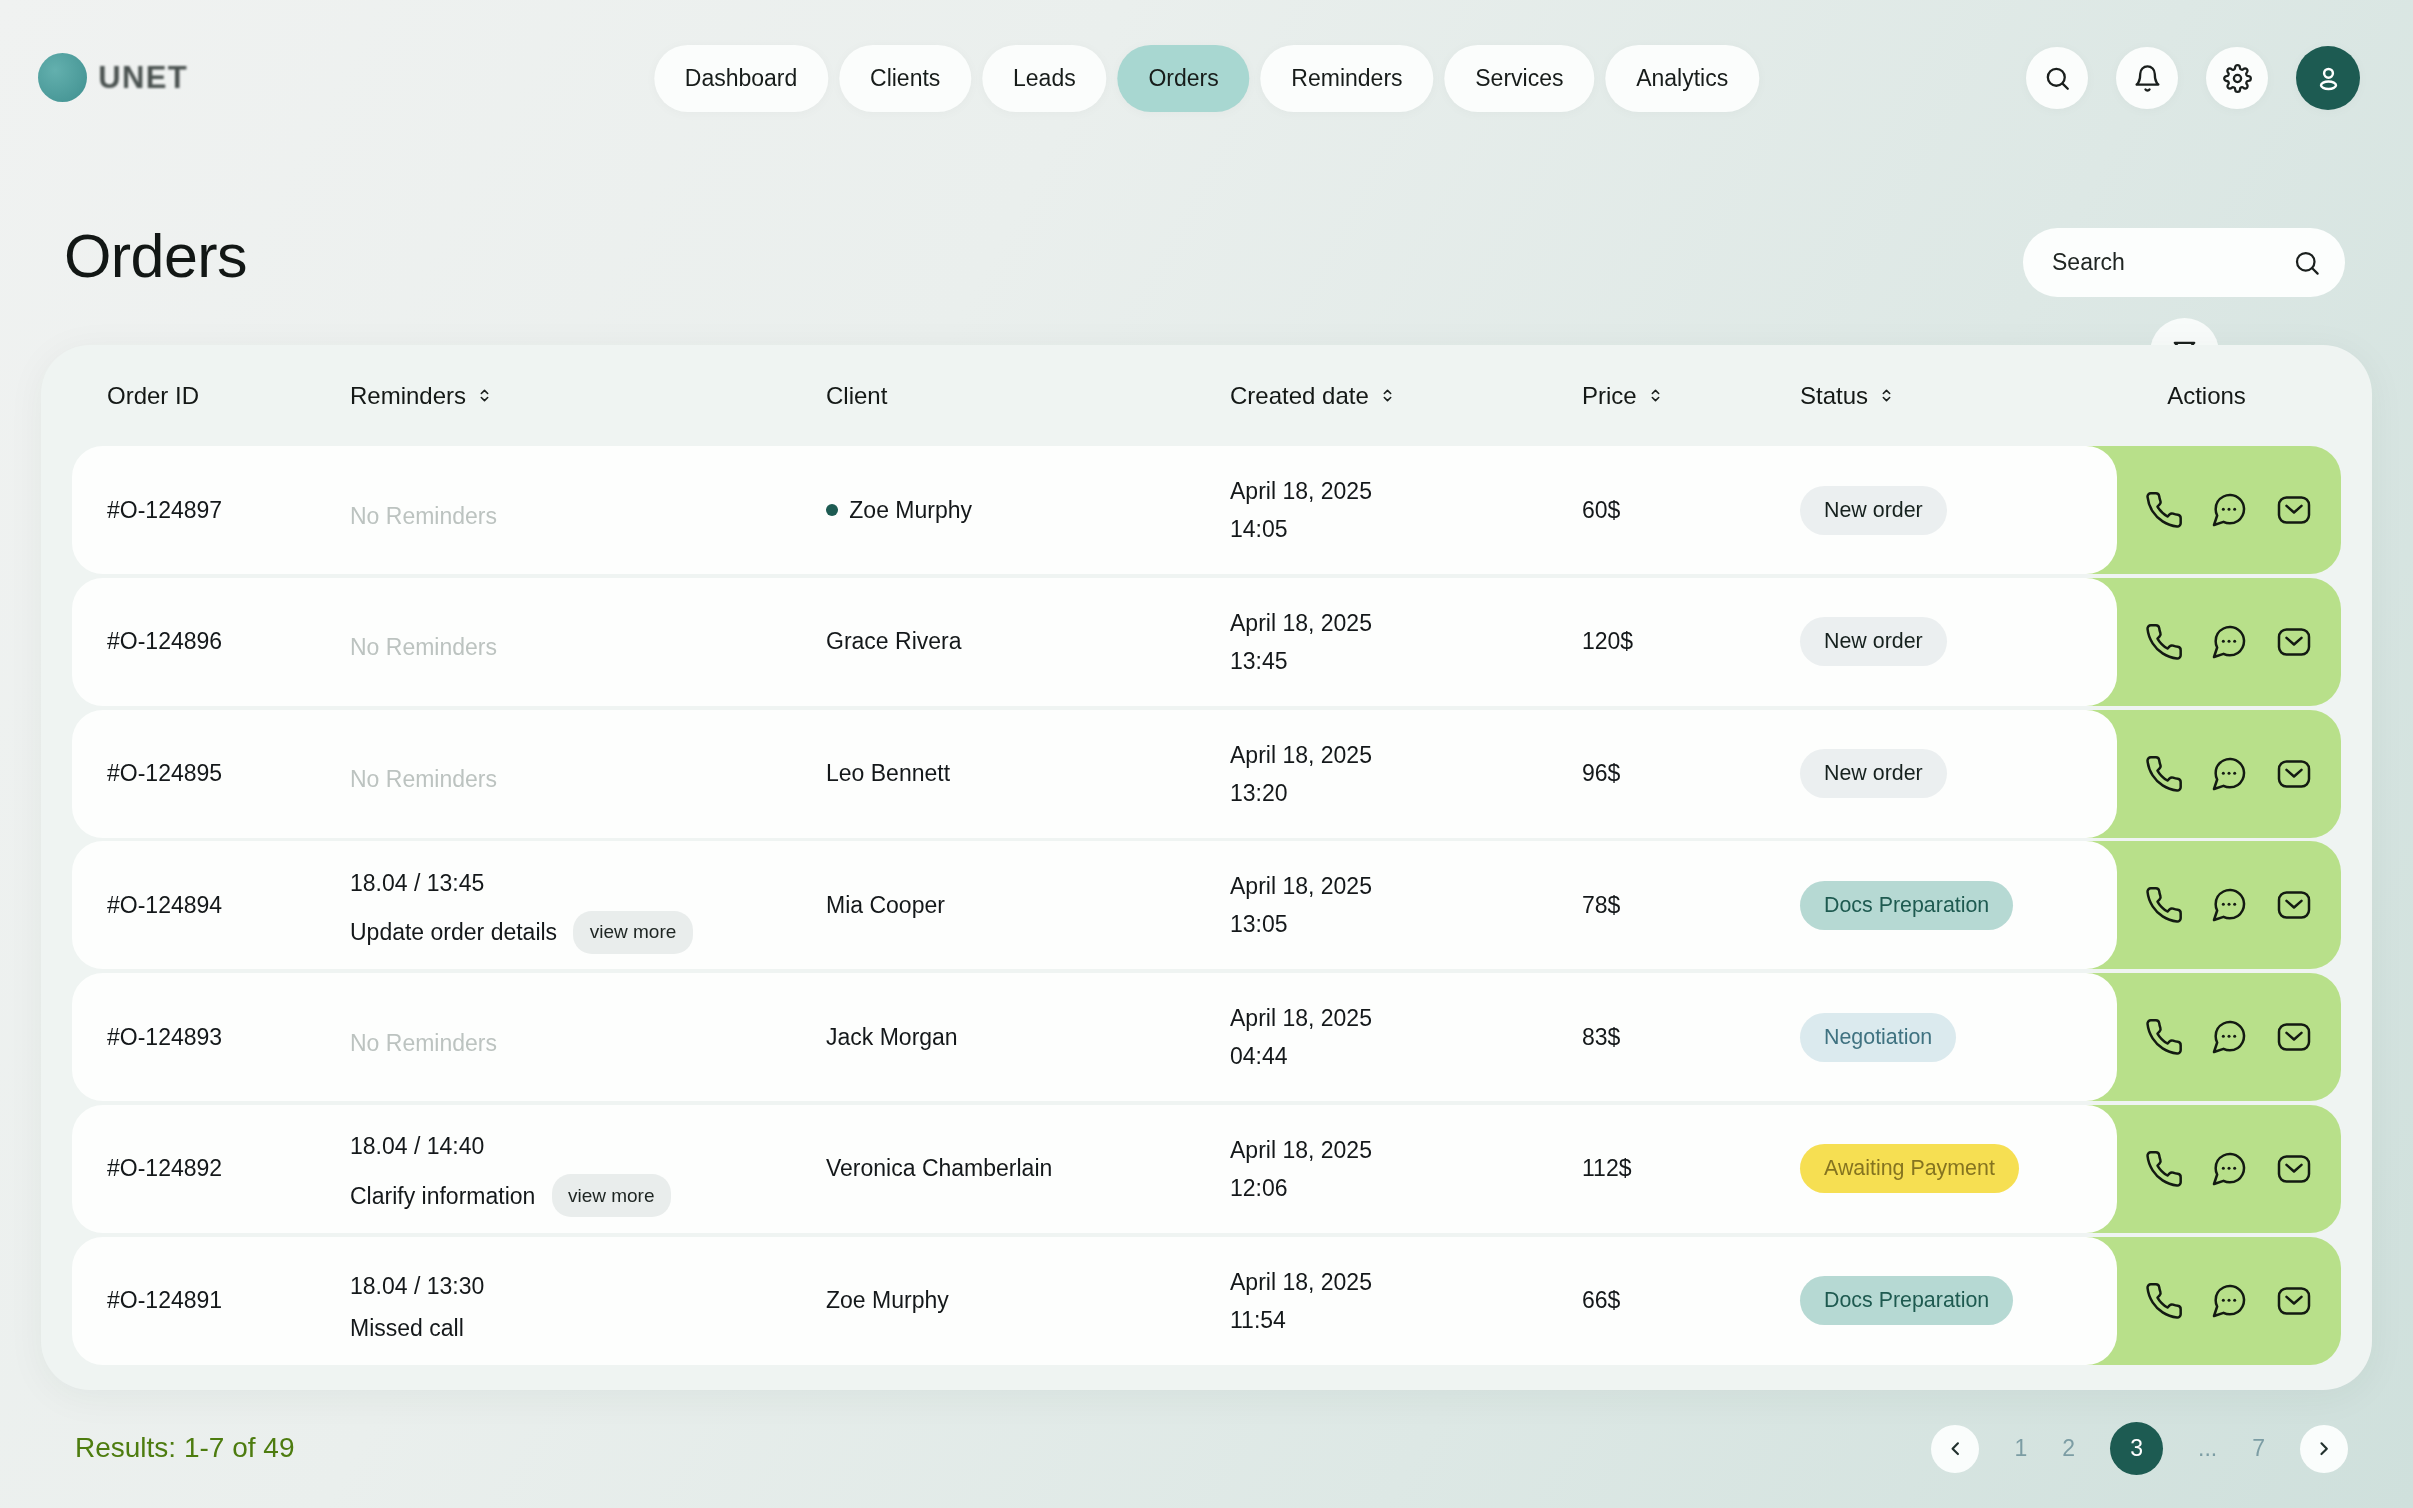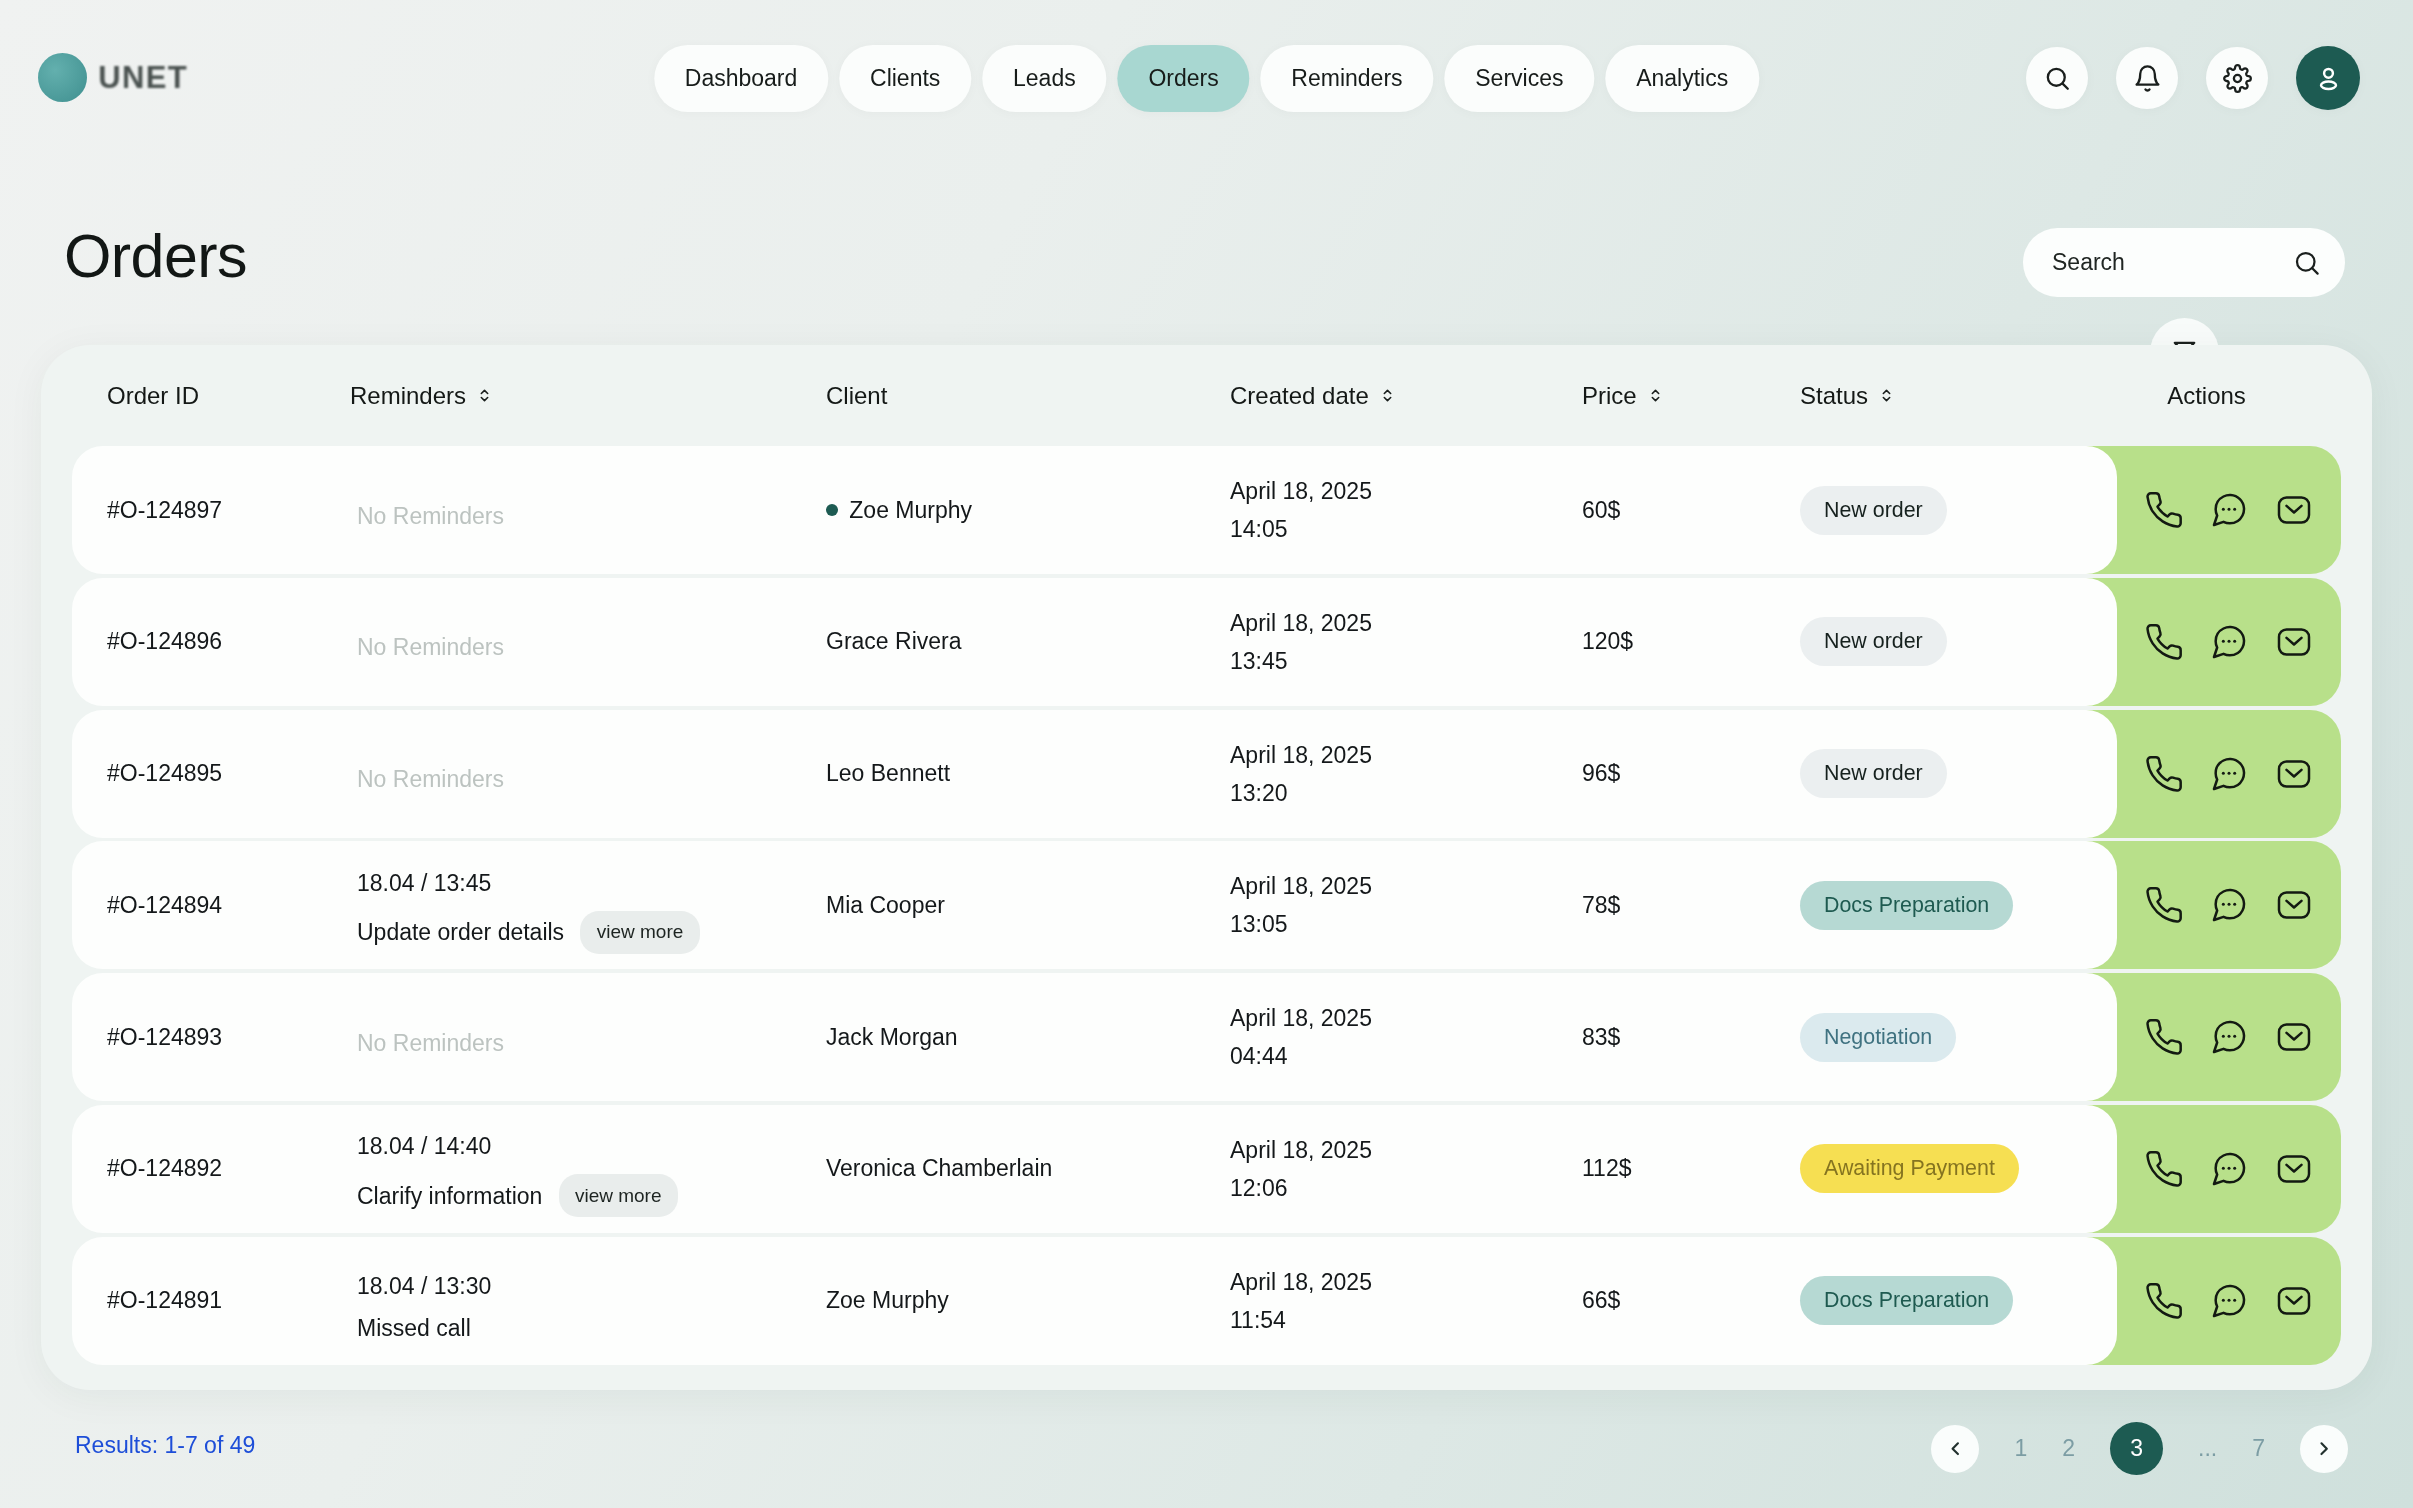--- a/index.html
+++ b/index.html
@@ -55,42 +55,42 @@
   .thead { position:absolute; top:0; left:0; right:0; height:101px; }
   .th { position:absolute; top:0; height:101px; display:flex; align-items:center; gap:9.4px;
     font-size:24px; font-weight:500; color:#141816;text-align:right; }
   .th .sort { cursor:pointer; display:flex; }
   .rows { position:absolute; top:101px; left:31px; right:31px; }
   .row { position:relative; height:128px; margin-bottom:3.8px; }
   .row-green { position:absolute; top:0; bottom:0; right:0; width:314px; background:#b8e08a; border-radius:31px; }
   .row-white { position:absolute; top:0; bottom:0; left:0; width:2045px; background:#fdfefd; border-radius:31px; }
   .cell { position:absolute; top:0; bottom:0; display:flex; align-items:center; font-size:23px; color:#14181a; }
   .c-id     { left:35px; }
-  .c-rem    { left:285px;margin-top:12px; }
+  .c-rem    { left:278px;margin-top:12px; }
   .c-client { left:754px; }
   .c-date   { left:1158px; flex-direction:column; align-items:flex-start; justify-content:center; gap:10px; line-height:28px; }
   .c-price  { left:1510px; }
   .c-status { left:1728px; }
   .col2 { flex-direction:column; align-items:flex-start; justify-content:center; gap:14px; line-height:28px; }
   .norem { color:#bcc3c0; }
   .rem-line { display:flex; align-items:center; gap:16.3px; }
   .viewmore { background:#e9edec; color:#1d2421; font-size:19px; padding:7.5px 16.3px; border-radius:19px;
     cursor:pointer; white-space:nowrap; }
   .dot { width:12px; height:12px; border-radius:50%; background:#1d5b52; margin-right:11.3px; flex:0 0 auto; }
   .badge { display:inline-flex; align-items:center; height:49px; padding:0 24px; border-radius:25px;
     font-size:21.4px; font-weight:500; white-space:nowrap; }
   .b-new  { background:#ebeff0; color:#16211e; }
   .b-docs { background:#b6d9d3; color:#1e5a50; }
   .b-nego { background:#dbeaee; color:#3f7280; }
   .b-pay  { background:#f6df52; color:#857420; }
   .actions { position:absolute; top:0; bottom:0; right:26.4px; display:flex; align-items:center; gap:24px; }
   .act-btn { width:41px; height:41px; display:flex; align-items:center; justify-content:center; cursor:pointer; }
 
   
-  .results { position:absolute; left:75px; top:1432px; font-size:23px; color:#1d4ed8; }
+  .results { position:absolute; left:75px; top:1432px; font-size:28px; color:#4d7c0f; }
   .pagination { position:absolute; right:65px; top:1422px; display:flex; align-items:center; gap:35px; }
   .pg-circle { width:48px; height:48px; border-radius:50%; background:#fafdfc;
     display:flex; align-items:center; justify-content:center; cursor:pointer; }
   .pg-num { font-size:23px; color:#7c9da4; cursor:pointer; }
   .pg-active { width:53px; height:53px; border-radius:50%; background:#1d5b52; color:#ffffff;
     display:flex; align-items:center; justify-content:center; font-size:23px; cursor:pointer; }
   .pg-dots { font-size:23px; color:#7c9da4; }
 </style>
 </head>
 <body>

